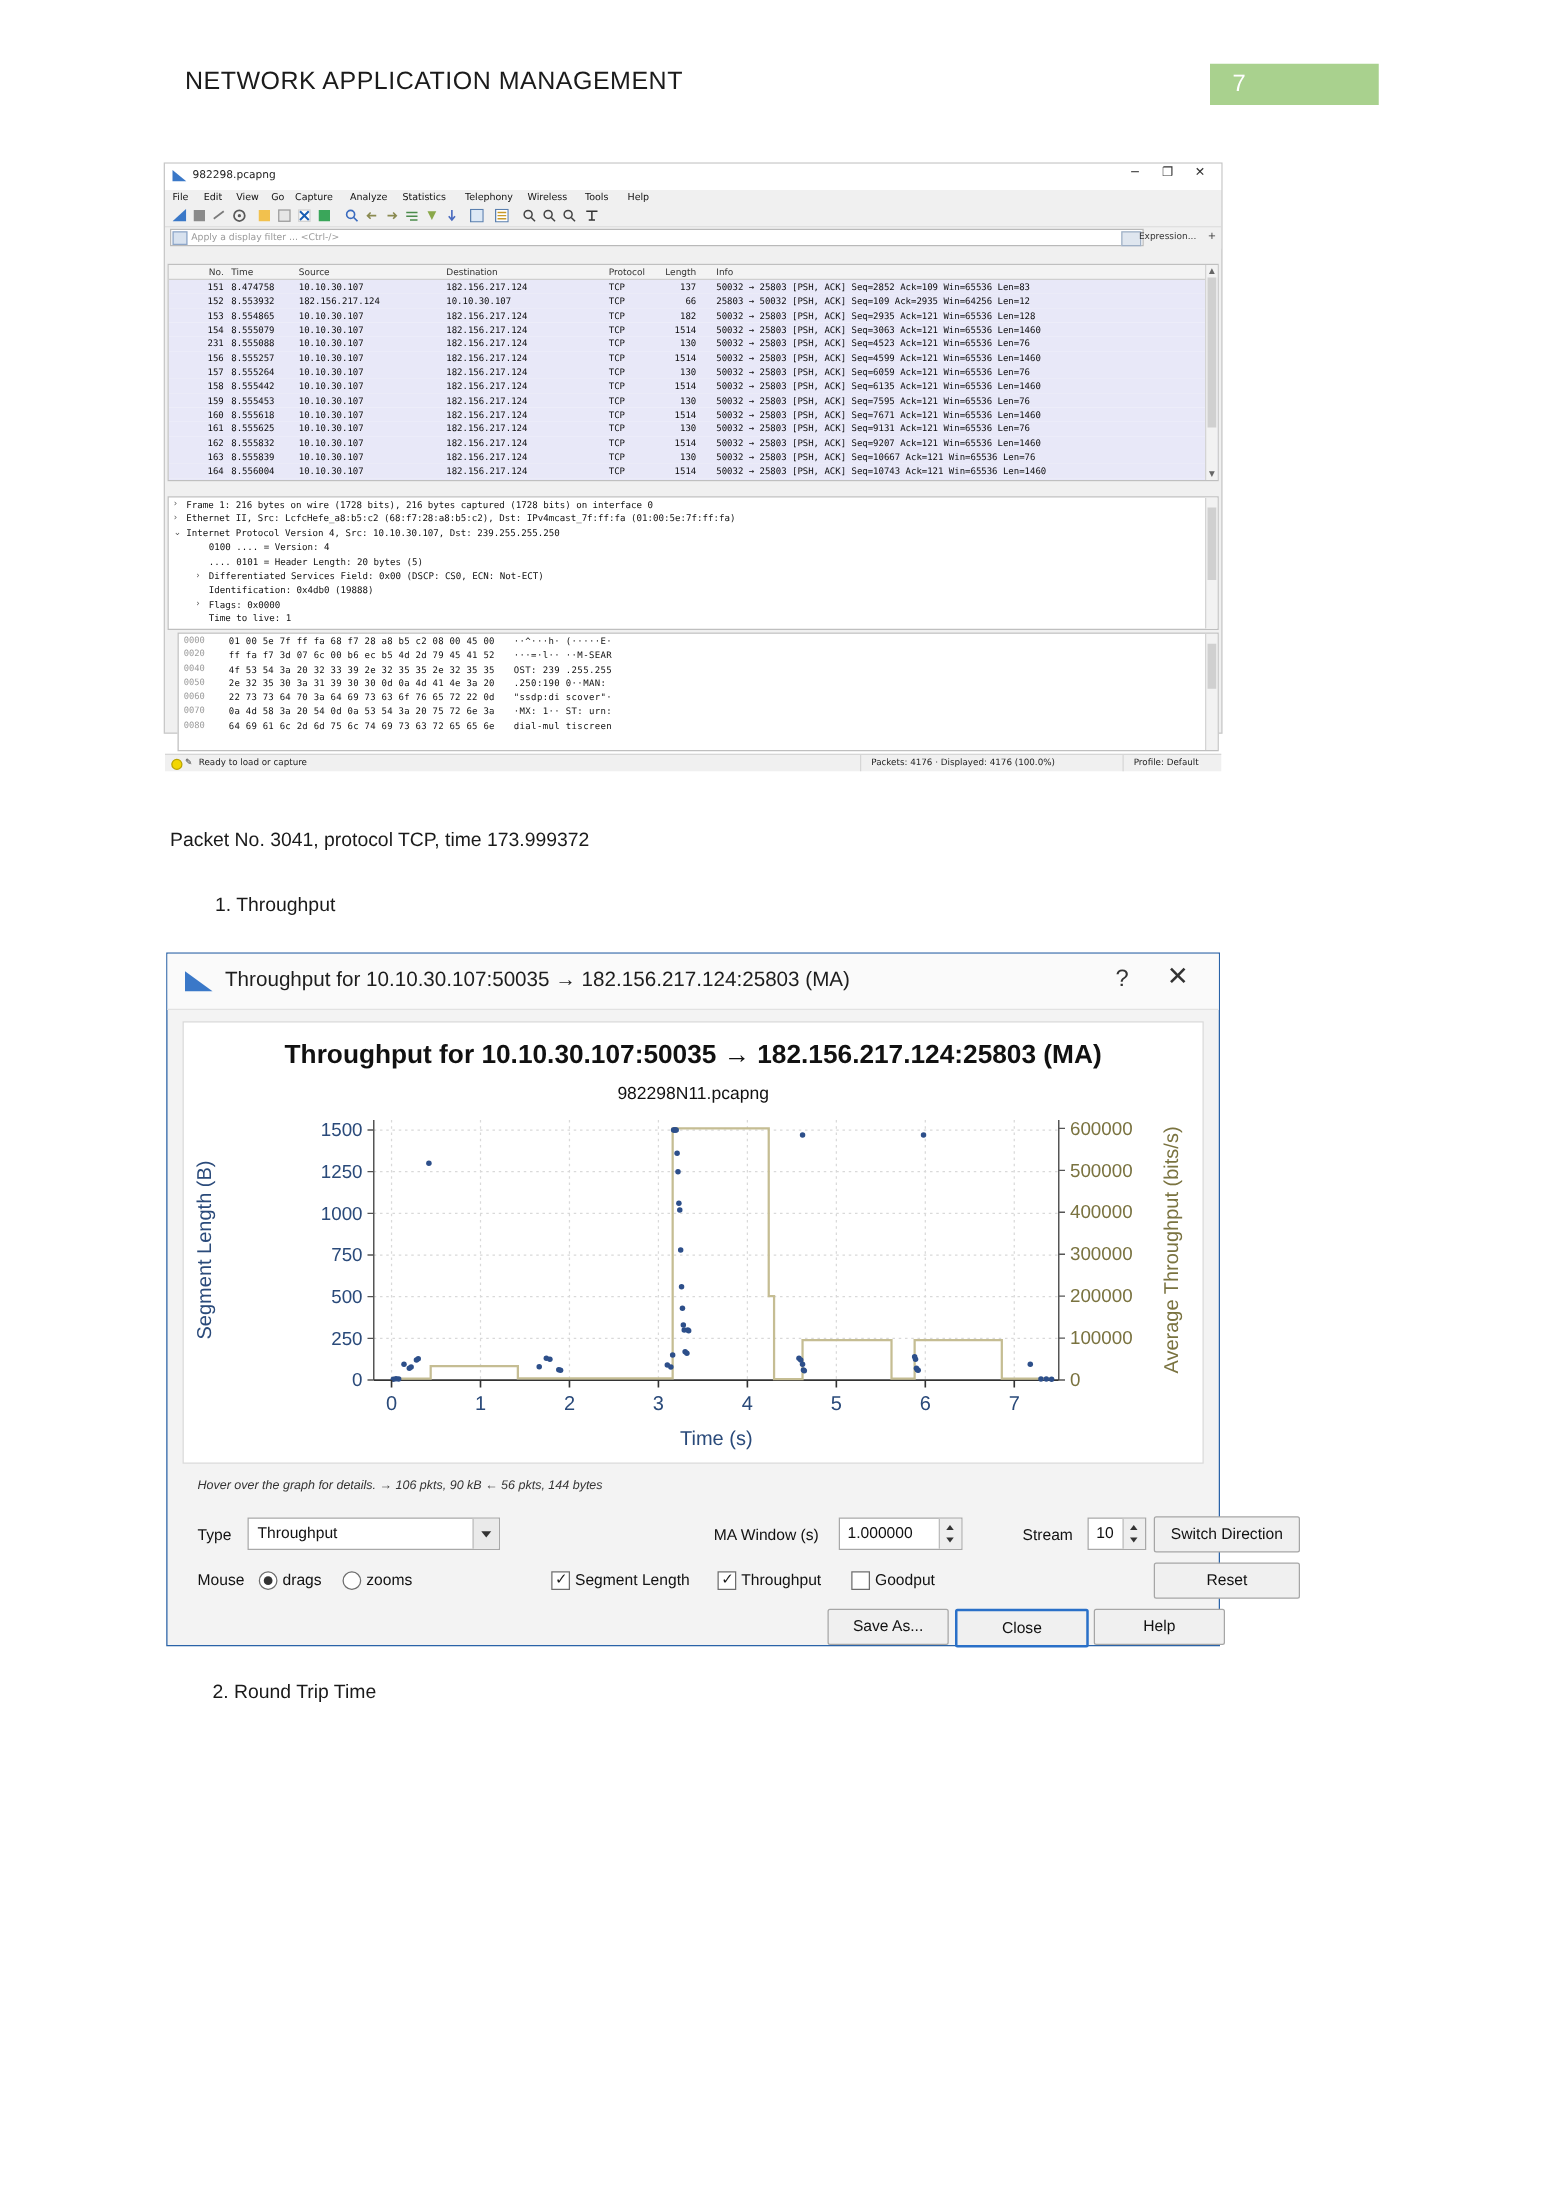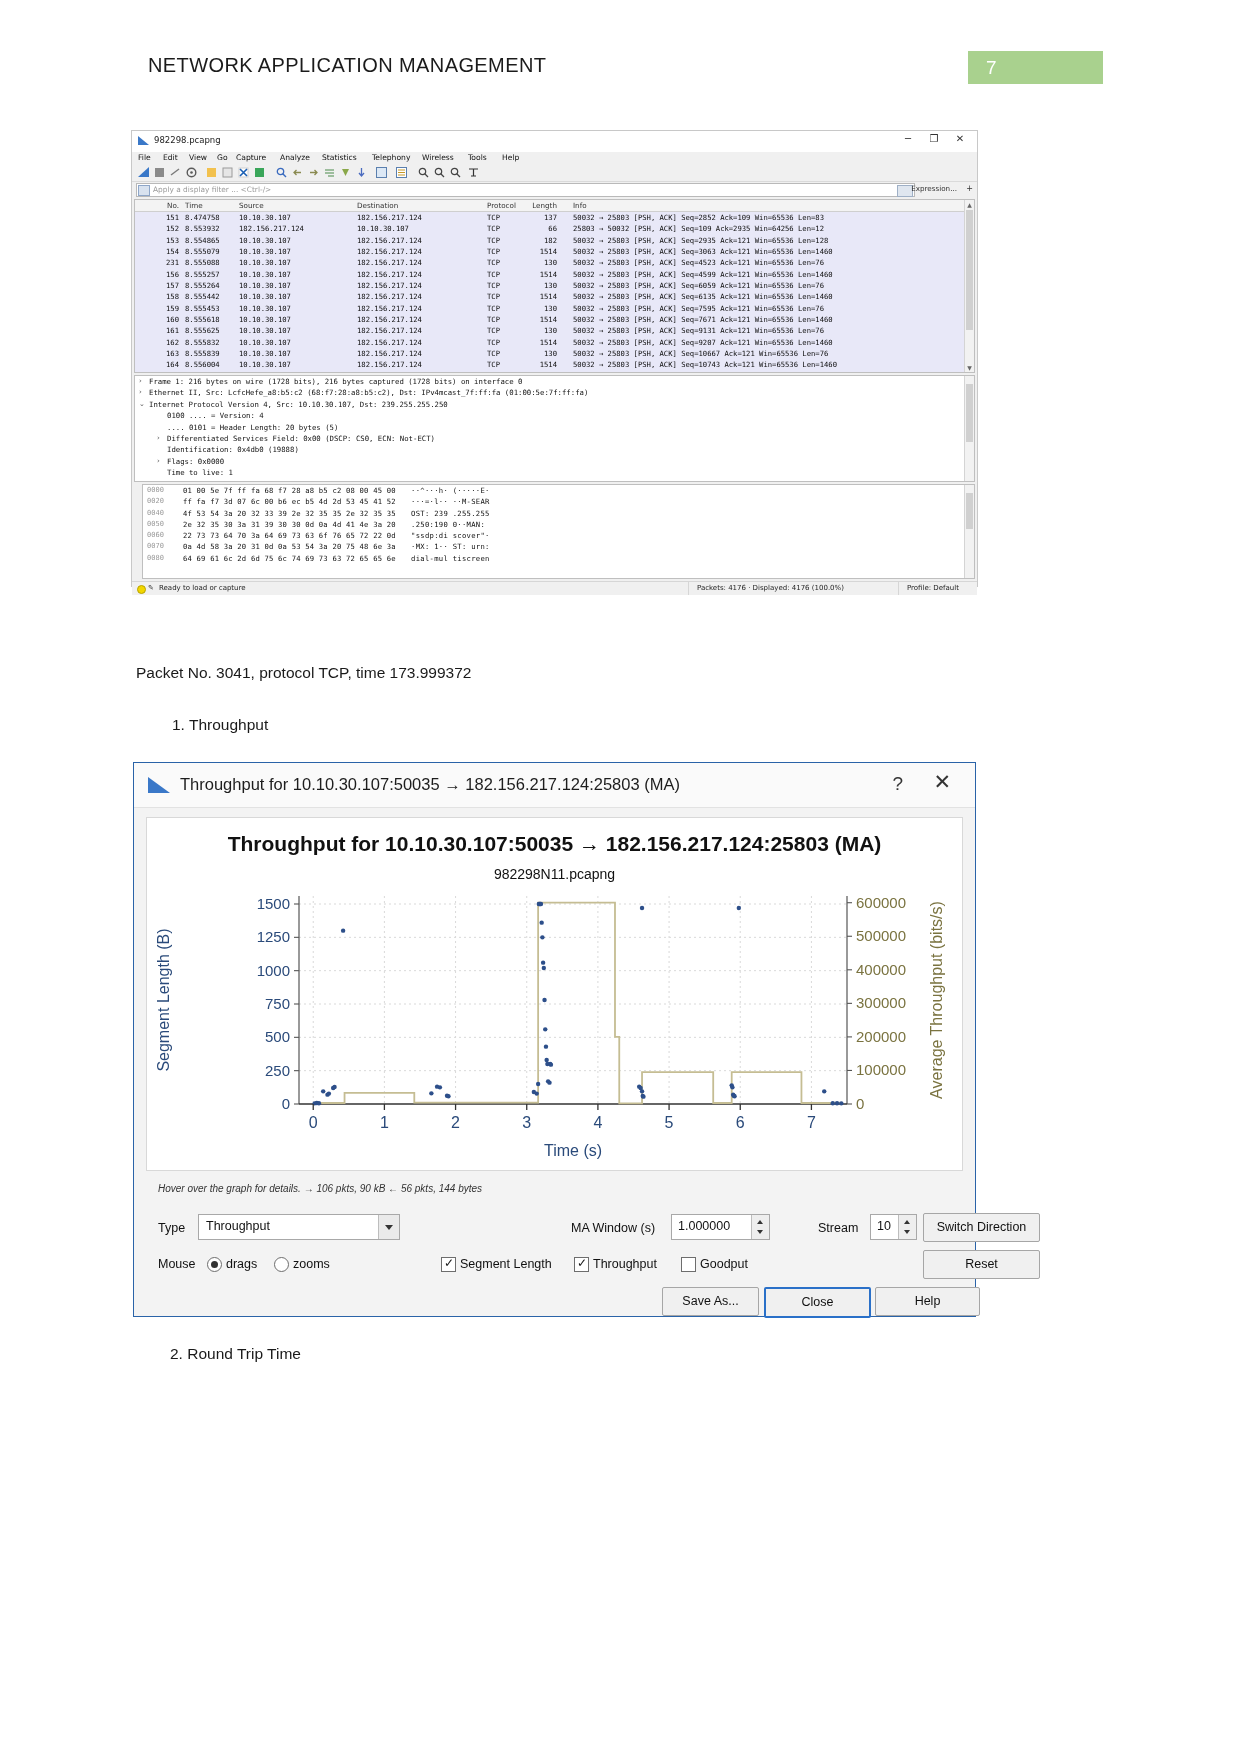--- a/index.html
+++ b/index.html
@@ -32,21 +32,21 @@
 
   .ws-filter{height:15px;position:relative;background:#f0f0f0;padding:1px 2px;}
   .filter-box{position:absolute;left:4px;top:1px;right:62px;height:12px;background:#fff;border:1px solid #b9b9b9;}
   .filter-ph{position:absolute;left:16px;top:1px;font-size:7.4px;color:#9a9a9a;}
   .filter-mark{position:absolute;left:1px;top:1px;width:10px;height:9px;background:#d8e2ef;border:1px solid #8ea6c8;}
   .filter-dd{position:absolute;right:1px;top:1px;width:14px;height:10px;background:#dfe6ef;border:1px solid #9fb0c6;}
   .filter-expr{position:absolute;right:20px;top:2px;font-size:7.2px;color:#333;}
   .filter-plus{position:absolute;right:4px;top:2px;font-size:8px;color:#333;}
 
   
-  .plist{position:relative;margin:0 2px;height:172px;background:#fff;border:1px solid #bfbfbf;overflow:hidden;}
+  .plist{position:relative;margin:12px 2px;height:172px;background:#fff;border:1px solid #bfbfbf;overflow:hidden;}
   .plist-head{height:11px;background:#f3f3f3;border-bottom:1px solid #cfcfcf;position:relative;}
   .plist-head div{position:absolute;top:1px;font-size:7.2px;color:#333;}
   .prow{height:11.35px;position:relative;background:#e8e8f8;}
   .prow div{position:absolute;top:1px;font-size:7.2px;color:#0d0d0d;font-family:"DejaVu Sans Mono",monospace;white-space:nowrap;}
   .c-no{width:42px;text-align:right;}
   .c-time{left:50px;}
   .c-src{left:104px;}
   .c-dst{left:222px;}
   .c-proto{left:352px;}
   .c-len{left:392px;width:36px;text-align:right;}
@@ -485,41 +485,41 @@
 
   <div class="phex">
     <div id="hex-rows">
         <div class="hrow">
           <div class="off">0000</div>
           <div class="hx">01 00 5e 7f ff fa 68 f7   28 a8 b5 c2 08 00 45 00</div>
           <div class="as">··^···h· (·····E·</div>
         </div>
         <div class="hrow">
           <div class="off">0020</div>
-          <div class="hx">ff fa f7 3d 07 6c 00 b6   ec b5 4d 2d 53 45 41 52</div>
+          <div class="hx">ff fa f7 3d 07 6c 00 b6   ec b5 4d 2d 79 45 41 52</div>
           <div class="as">···=·l·· ··M-SEAR</div>
         </div>
         <div class="hrow">
           <div class="off">0040</div>
           <div class="hx">4f 53 54 3a 20 32 33 39   2e 32 35 35 2e 32 35 35</div>
           <div class="as">OST: 239 .255.255</div>
         </div>
         <div class="hrow">
           <div class="off">0050</div>
           <div class="hx">2e 32 35 30 3a 31 39 30   30 0d 0a 4d 41 4e 3a 20</div>
           <div class="as">.250:190 0··MAN: </div>
         </div>
         <div class="hrow">
           <div class="off">0060</div>
           <div class="hx">22 73 73 64 70 3a 64 69   73 63 6f 76 65 72 22 0d</div>
           <div class="as">"ssdp:di scover"·</div>
         </div>
         <div class="hrow">
           <div class="off">0070</div>
-          <div class="hx">0a 4d 58 3a 20 31 0d 0a   53 54 3a 20 75 48 6e 3a</div>
+          <div class="hx">0a 4d 58 3a 20 54 0d 0a   53 54 3a 20 75 72 6e 3a</div>
           <div class="as">·MX: 1·· ST: urn:</div>
         </div>
         <div class="hrow">
           <div class="off">0080</div>
           <div class="hx">64 69 61 6c 2d 6d 75 6c   74 69 73 63 72 65 65 6e</div>
           <div class="as">dial-mul tiscreen</div>
         </div>
       </div>
     <div class="phex-sb">
       <div class="thumb"></div>

